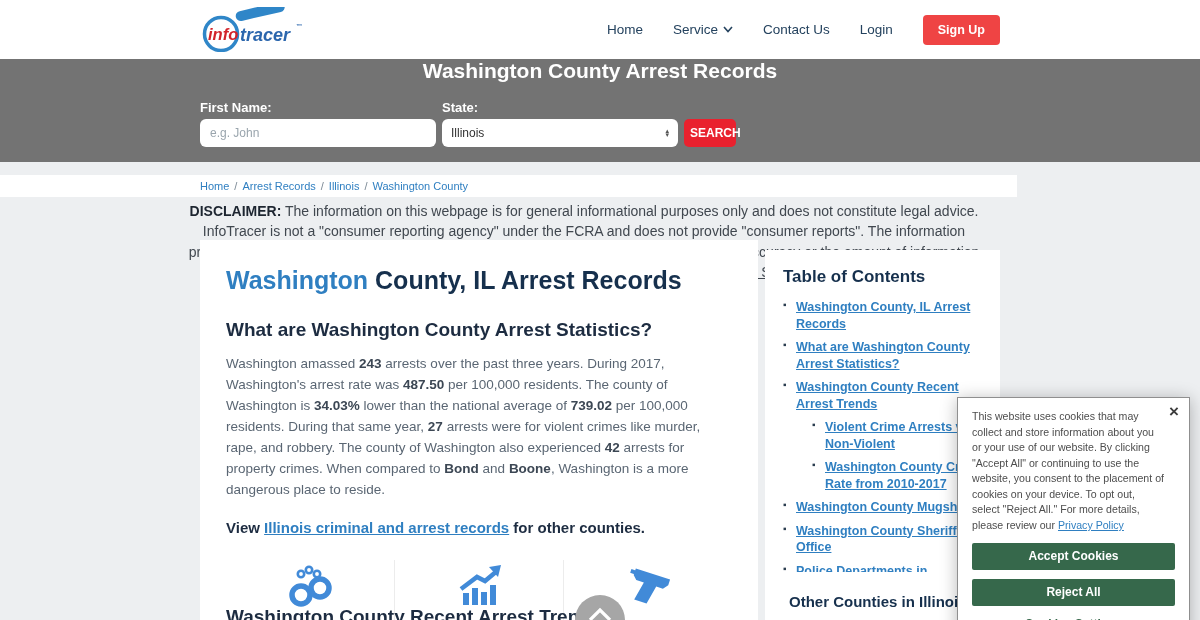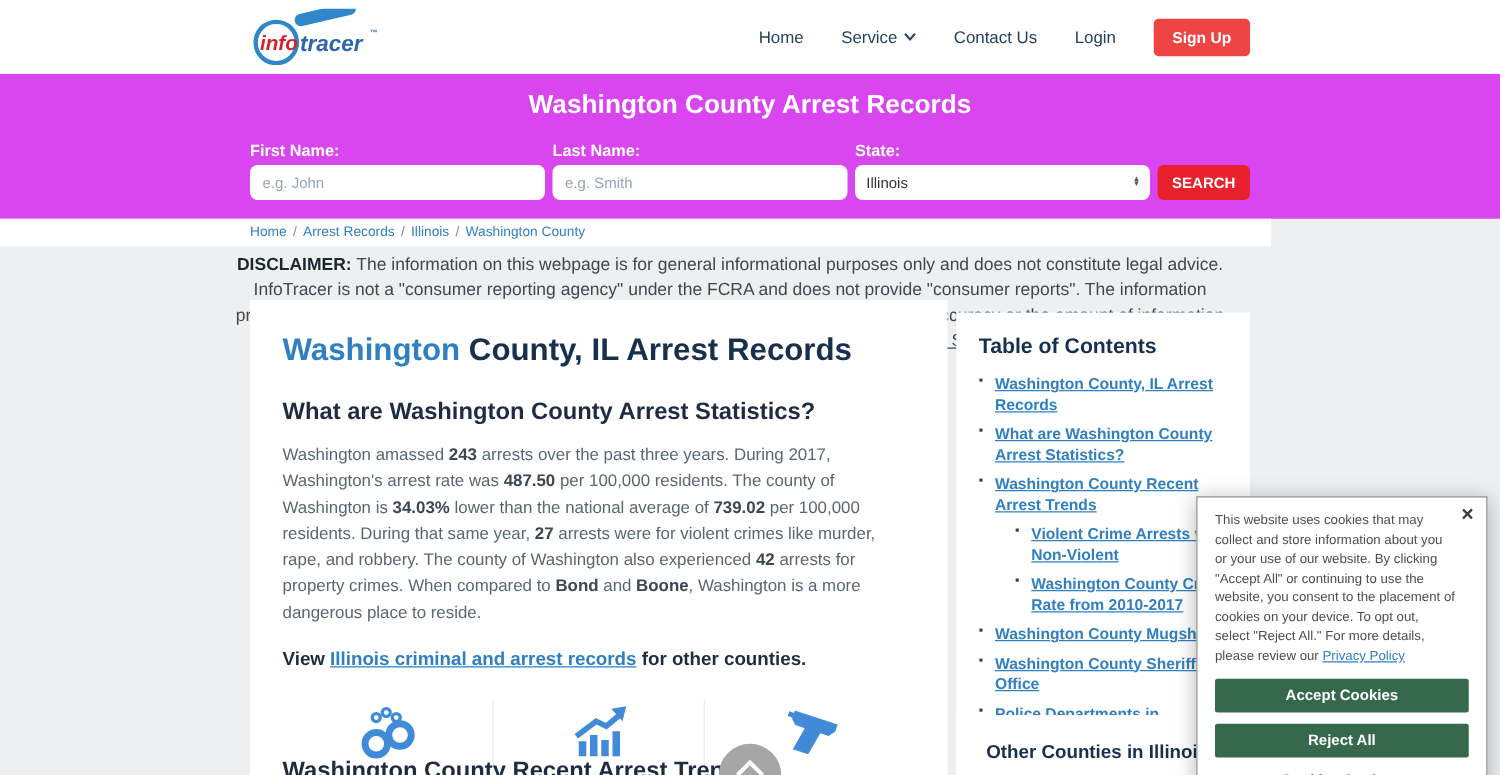--- a/index.html
+++ b/index.html
@@ -11,30 +11,30 @@
   a { text-decoration:underline; cursor:pointer; }
 
   
   .header { position:absolute; top:0; left:0; width:1200px; height:59px; background:#ffffff; z-index:10; }
   .logo { position:absolute; left:198px; top:7px; width:110px; height:45px; }
   .nav { position:absolute; right:200px; top:0; height:59px; display:flex; align-items:center; gap:30px; }
   .nav-link { color:#24425e; font-size:13.5px; text-decoration:none; display:flex; align-items:center; gap:5px; }
   .signup-btn { background:#ef4444; color:#fff; font-size:12.5px; font-weight:bold; padding:8px 15px; border-radius:4px; border:none; font-family:inherit; cursor:pointer; }
 
   
-  .hero { position:absolute; top:59px; left:0; width:1200px; height:116px; background:#d946ef; }
+  .hero { position:absolute; top:46px; left:0; width:1200px; height:116px; background:#737373; }
   .hero-title { text-align:center; color:#ffffff; font-size:21px; font-weight:bold; padding-top:13px; }
   .hero-form { position:absolute; left:200px; top:54px; display:flex; align-items:flex-end; }
   .form-group { margin-right:6px; }
   .form-label { display:block; color:#ffffff; font-size:13px; font-weight:bold; margin-bottom:4px; }
   .form-input { width:236px; height:28px; border:none; border-radius:6px; padding:0 10px; font-size:12px; font-family:inherit; color:#333; }
   .form-input::placeholder { color:#9aa5ad; }
   .form-select { width:236px; height:28px; background:#fff; border-radius:6px; display:flex; align-items:center; justify-content:space-between; padding:0 9px; font-size:12px; color:#333; cursor:pointer; }
   .spinner { display:flex; flex-direction:column; color:#555; font-size:7px; line-height:0.6; }
-  .search-btn { width:74px; height:28px; background:#e9212e; color:#fff; font-weight:bold; font-size:12px; border:none; border-radius:5px; font-family:inherit; cursor:pointer; }
+  .search-btn { width:52px; height:28px; background:#e9212e; color:#fff; font-weight:bold; font-size:12px; border:none; border-radius:5px; font-family:inherit; cursor:pointer; }
 
   
   .crumb-bar { position:absolute; top:175px; left:0; width:1017px; height:22px; background:#ffffff; }
   .crumbs { position:absolute; left:200px; top:0; line-height:22px; font-size:11px; color:#7d8a96; }
   .crumbs a { color:#2f7fc1; text-decoration:none; }
   .crumb-sep { margin:0 5px; color:#7d8a96; }
 
   
   .disclaimer { position:absolute; top:201px; left:184px; width:800px; font-size:14px; line-height:1.45; color:#40474f; text-align:center; }
   .disclaimer b { color:#1d2530; }
@@ -106,24 +106,20 @@
 </div>
 
 <div class="hero">
   <div class="hero-title">Washington County Arrest Records</div>
   <div class="hero-form">
     <div class="form-group">
       <label class="form-label">First Name:</label>
       <input class="form-input" type="text" placeholder="e.g. John" style="">
     </div>
     <div class="form-group">
-      <label class="form-label">Last Name:</label>
-      <input class="form-input" type="text" placeholder="e.g. Smith" style="">
-    </div>
-    <div class="form-group">
       <label class="form-label">State:</label>
       <div class="form-select">
         <span>Illinois</span>
         <span class="spinner">
             <span>▴</span>
             <span>▾</span>
           </span>
       </div>
     </div>
     <button class="search-btn">SEARCH</button>

